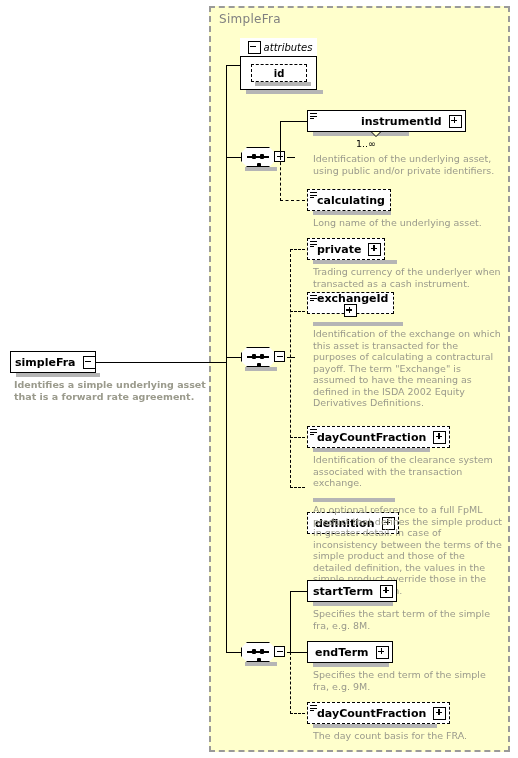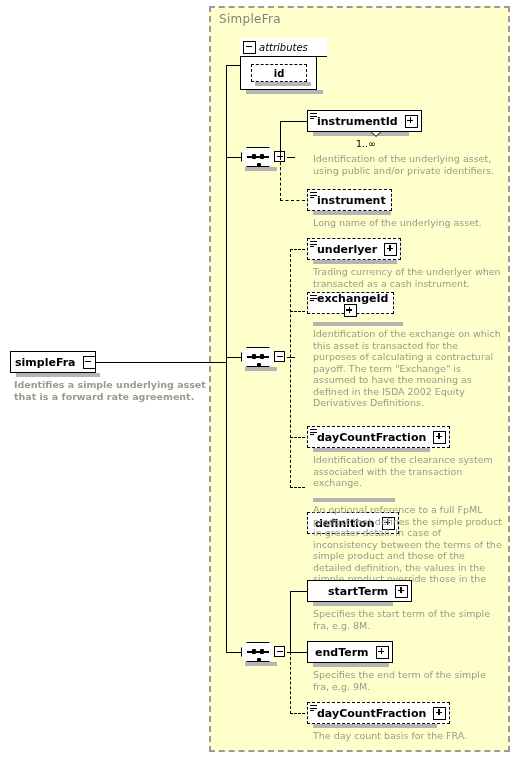--- a/index.html
+++ b/index.html
@@ -61,24 +61,25 @@
   .anno{
     position:absolute;font-size:9.5px;color:#9a9a8c;line-height:11.5px;
     white-space:pre-wrap;
   }
   
   #attributes-box{
     position:absolute;left:240px;top:38px;width:77px;height:52px;
     background:#ffffff;border:1.5px solid #000;box-sizing:border-box;
   }
   #attributes-tab{
-    position:absolute;left:240px;top:38px;width:87px;height:19px;
+    position:absolute;left:240px;top:38px;width:77px;height:19px;
     border-bottom:1.5px solid #000;box-sizing:border-box;
     display:flex;align-items:center;padding-left:3px;
     background:#ffffff;
+    justify-content:center;
   }
   #attributes-tab .t{font-size:10px;font-style:italic;color:#000;}
   #attr-id{
     position:absolute;left:251px;top:64px;width:56px;height:18px;
     border:1.5px dashed #000;background:#fff;box-sizing:border-box;
     display:flex;align-items:center;justify-content:center;
     font-size:10px;font-weight:bold;
   }
   
   .seq{position:absolute;width:46px;height:20px;}
@@ -172,41 +173,41 @@
   <div class="shd"></div>
 </div>
 
 <div class="ln h" style="left:287px;top:157px;width:8px;"></div>
 <div class="ln v" style="left:280px;top:121px;height:37px;"></div>
 <div class="ln h" style="left:280px;top:121px;width:28px;"></div>
 <div class="dln v" style="left:280px;top:157px;height:44px;"></div>
 <div class="dln h" style="left:280px;top:200px;width:25px;"></div>
 
 <div class="shadow" style="left:313px;top:132px;width:96px;"></div>
-<div class="node solid" style="left:307px;top:110px;">
+<div class="node solid" style="left:307px;top:110px;padding-left:44px;">
   <span class="typeicon">
       <i></i>
       <i></i>
       <i></i>
     </span>
   <span class="lbl indent">instrumentId</span>
   <span class="toggle plus tail"></span>
 </div>
 <div class="chev" style="left:371px;top:132px;"></div>
 <div class="card" style="left:356px;top:138px;">1..∞</div>
 <div class="anno" style="left:313px;top:153px;width:190px;">Identification of the underlying asset, using public and/or private identifiers.</div>
 
 <div class="shadow" style="left:313px;top:211px;width:78px;"></div>
 <div class="node dashed" style="left:307px;top:189px;">
   <span class="typeicon">
       <i></i>
       <i></i>
       <i></i>
     </span>
-  <span class="lbl indent">instrument</span>
+  <span class="lbl indent">calculating</span>
 </div>
 <div class="anno" style="left:313px;top:217px;width:190px;">Long name of the underlying asset.</div>
 
 <div class="seq" style="left:241px;top:347px;">
   <div class="oct"></div>
   <div class="dots">
       <span class="dot-mid"></span>
     </div>
   <div class="tog"></div>
   <div class="shd"></div>
@@ -218,21 +219,21 @@
 <div class="dln h" style="left:290px;top:437px;width:15px;"></div>
 <div class="dln h" style="left:290px;top:487px;width:15px;"></div>
 
 <div class="shadow" style="left:313px;top:260px;width:84px;"></div>
 <div class="node dashed" style="left:307px;top:238px;">
   <span class="typeicon">
       <i></i>
       <i></i>
       <i></i>
     </span>
-  <span class="lbl indent">underlyer</span>
+  <span class="lbl indent">private</span>
   <span class="toggle plus tail"></span>
 </div>
 <div class="anno" style="left:313px;top:266px;width:190px;">Trading currency of the underlyer when transacted as a cash instrument.</div>
 
 <div class="shadow" style="left:313px;top:322px;width:90px;"></div>
 <div class="node dashed" style="left:307px;top:292px;flex-direction:column;">
   <span class="typeicon">
       <i></i>
       <i></i>
       <i></i>
@@ -271,21 +272,21 @@
 </div>
 <div class="ln h" style="left:287px;top:652px;width:8px;"></div>
 <div class="ln v" style="left:290px;top:591px;height:62px;"></div>
 <div class="ln h" style="left:290px;top:591px;width:18px;"></div>
 <div class="ln h" style="left:290px;top:652px;width:18px;"></div>
 <div class="dln v" style="left:290px;top:652px;height:62px;"></div>
 <div class="dln h" style="left:290px;top:713px;width:15px;"></div>
 
 <div class="shadow" style="left:313px;top:602px;width:80px;"></div>
 <div class="node solid" style="left:307px;top:580px;">
-  <span class="lbl" style="padding-left:20px;">startTerm</span>
+  <span class="lbl" style="padding-left:5px;">startTerm</span>
   <span class="toggle plus tail"></span>
 </div>
 <div class="anno" style="left:313px;top:608px;width:190px;">Specifies the start term of the simple fra, e.g. 8M.</div>
 
 <div class="shadow" style="left:313px;top:663px;width:76px;"></div>
 <div class="node solid" style="left:307px;top:641px;">
   <span class="lbl" style="padding-left:7px;">endTerm</span>
   <span class="toggle plus tail"></span>
 </div>
 <div class="anno" style="left:313px;top:669px;width:190px;">Specifies the end term of the simple fra, e.g. 9M.</div>

